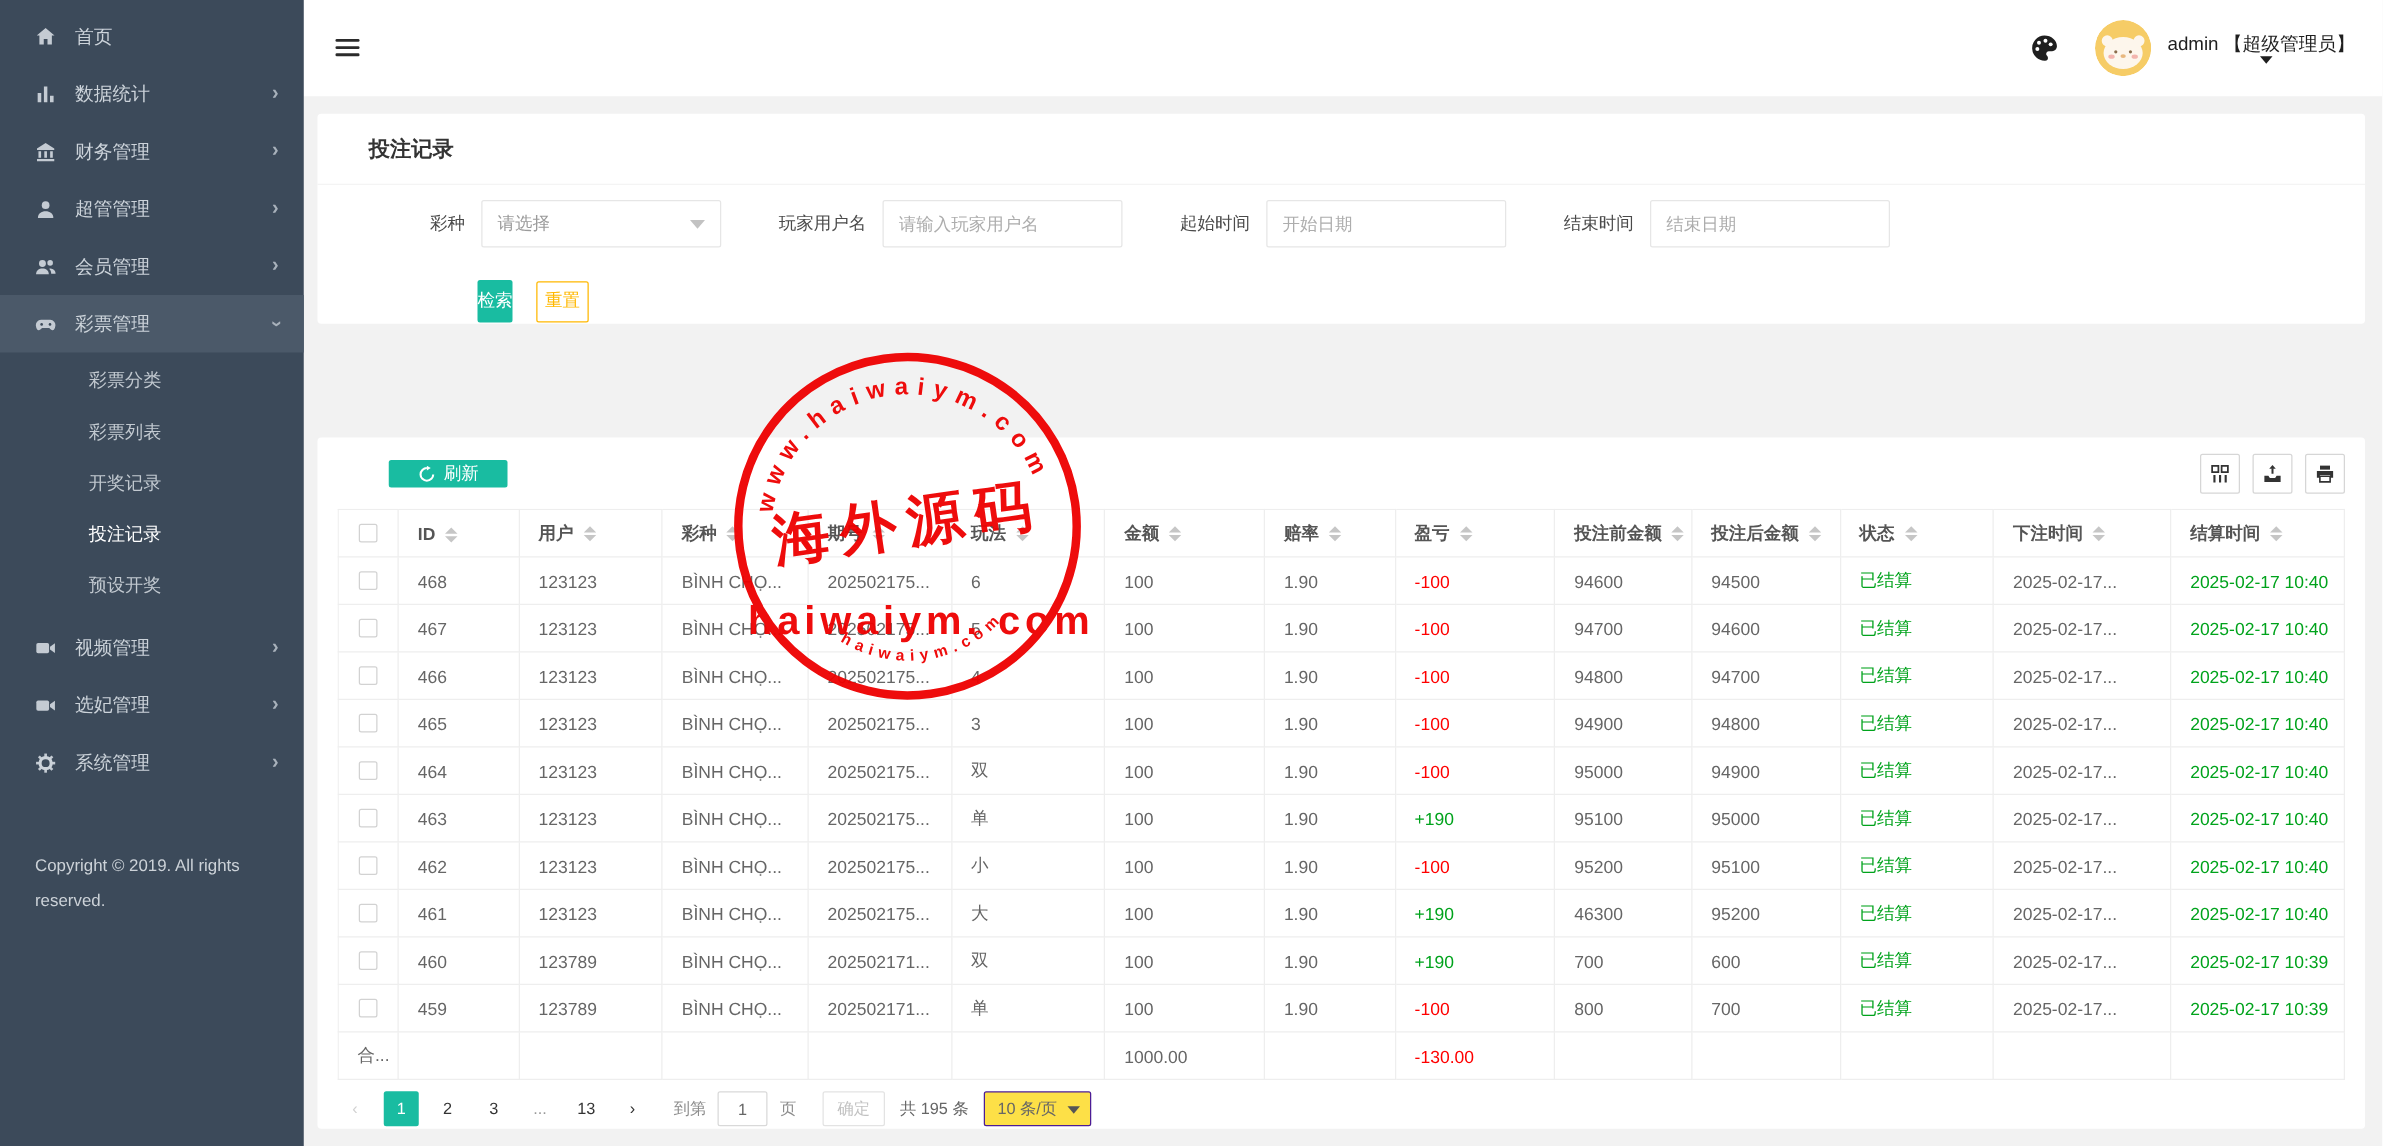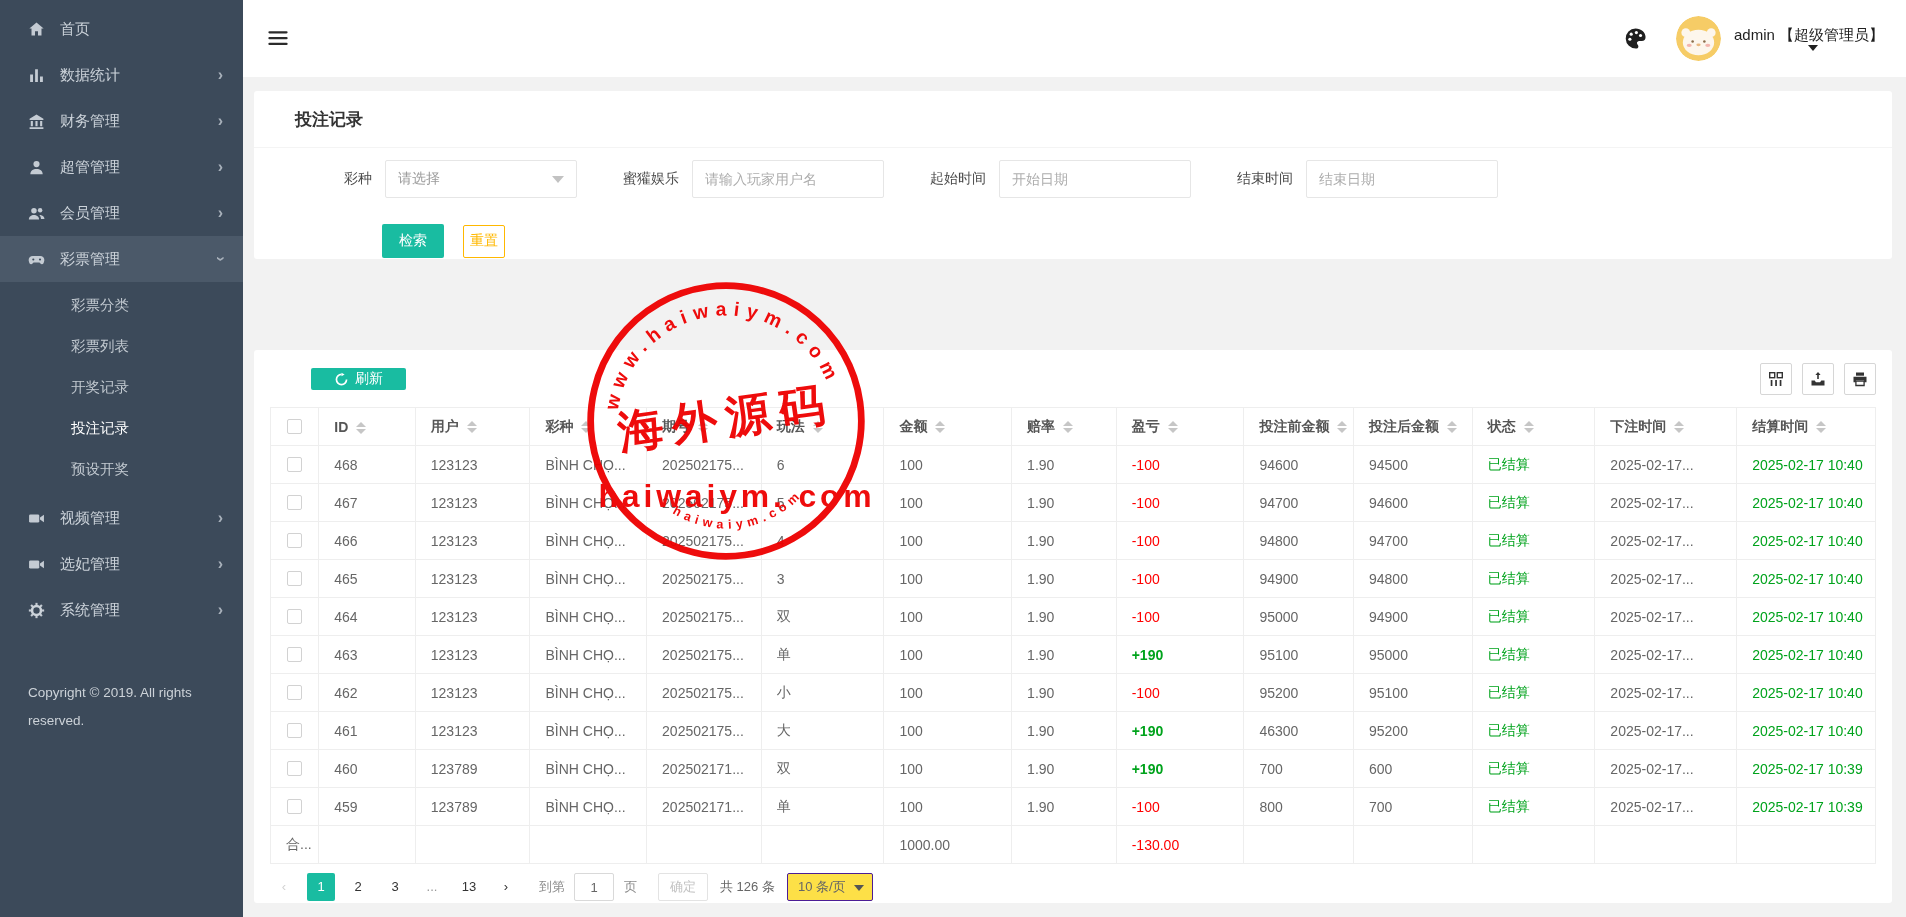--- a/index.html
+++ b/index.html
@@ -37,21 +37,21 @@
   .card1 { left:254px; top:91px; width:1638px; height:168px; }
   .card-title { height:57px; line-height:57px; padding-left:41px; font-size:17px; font-weight:600; color:#333; border-bottom:1px solid #f4f4f4; }
   .filter-row { display:flex; align-items:center; margin:12px 0 0 90px; font-size:14px; color:#4a4a4a; }
   .f-label { margin-right:13px; white-space:nowrap; }
   .f-group { display:flex; align-items:center; margin-right:46px; }
   .select-box { position:relative; width:192px; height:38px; border:1px solid #e6e6e6; border-radius:2px; display:flex; align-items:center; padding:0 12px; color:#9b9b9b; cursor:pointer; background:#fff; }
   .select-box .sel-caret { position:absolute; right:12px; width:0; height:0; border-left:6px solid transparent; border-right:6px solid transparent; border-top:7px solid #c2c2c2; }
   .text-input { width:192px; height:38px; border:1px solid #e6e6e6; border-radius:2px; padding:0 12px; font-size:14px; color:#666; outline:none; }
   .text-input::placeholder { color:#adadad; }
   .btn-row { margin:26px 0 0 128px; display:flex; align-items:center; }
-  .btn-search { height:34px; padding:0 17px; background:var(--accent); color:#fff; font-size:14px; border:none; border-radius:2px; cursor:pointer; }
+  .btn-search { height:34px; padding:0 0; background:var(--accent); color:#fff; font-size:14px; border:none; border-radius:2px; cursor:pointer; }
   .btn-reset { height:33px; padding:0 6px; background:#fff; color:#ffb800; font-size:14px; border:1px solid #ffb800; border-radius:2px; margin-left:19px; cursor:pointer; }
 
   .card2 { left:254px; top:350px; width:1638px; height:553px; }
   .toolbar { display:flex; align-items:center; margin:13px 16px 0 16px; }
   .btn-refresh { height:22px; padding:0 23px; background:var(--accent); color:#fff; font-size:14px; border:none; border-radius:2px; cursor:pointer; display:flex; align-items:center;margin-left:41px; }
   .btn-refresh svg { width:15px; height:15px; fill:#fff; margin-right:6px; }
   .tool-icons { margin-left:auto; display:flex; }
   .tool-btn { width:32px; height:32px; border:1px solid #d6d6d6; border-radius:2px; background:#fff; margin-left:10px; display:flex; align-items:center; justify-content:center; cursor:pointer; color:#333; }
   .tool-btn svg { width:16px; height:16px; fill:currentColor; }
 
@@ -60,21 +60,21 @@
   table { border-collapse:collapse; table-layout:fixed; width:1606px; font-size:14px; color:#666; }
   th, td { border:1px solid #eeeeee; height:38px; padding:0 0 0 15px; text-align:left; white-space:nowrap; overflow:hidden; font-weight:400; }
   th { color:#555; font-weight:600; }
   td.c, th.c { padding:0; text-align:center; }
   .cb { width:15px; height:15px; border:1px solid #d2d2d2; border-radius:2px; background:#fff; margin:0 auto; cursor:pointer; }
   .sort { display:inline-flex; flex-direction:column; vertical-align:middle; margin-left:8px; cursor:pointer; }
   .sort i { width:0; height:0; border-left:5px solid transparent; border-right:5px solid transparent; display:block; }
   .sort .up { border-bottom:5px solid #c6c6c6; margin-bottom:2px; }
   .sort .dn { border-top:5px solid #c6c6c6; }
   .neg { color:#ff0000; }
-  .pos { color:var(--green);font-weight:bold; }
+  .pos { color:var(--green); }
   .green { color:var(--green); }
 
   
   .pager { display:flex; align-items:center; margin:9px 16px 0 16px; font-size:13px; color:#666; }
   .pg { min-width:28px; height:28px; line-height:28px; text-align:center; color:#333; margin-right:9px; cursor:pointer; padding:0 4px; }
   .pg.prev { color:#d2d2d2; }
   .pg.dots { color:#999; cursor:default; }
   .pg.active { background:var(--accent); color:#fff; border-radius:2px; cursor:default; }
   .jump-txt { color:#8d8d8d; margin:0 9px 0 10px; }
   .jump-input { width:40px; height:28px; border:1px solid #d9d9d9; border-radius:2px; text-align:center; color:#666; font-size:13px; outline:none; }
@@ -244,21 +244,21 @@
     <div class="card-title">投注记录</div>
     <div class="filter-row">
       <div class="f-group">
         <span class="f-label">彩种</span>
         <div class="select-box">
           <span>请选择</span>
           <span class="sel-caret"></span>
         </div>
       </div>
       <div class="f-group">
-        <span class="f-label">蜜獾娱乐</span>
+        <span class="f-label">玩家用户名</span>
         <input class="text-input" placeholder="请输入玩家用户名" style="">
       </div>
       <div class="f-group">
         <span class="f-label">起始时间</span>
         <input class="text-input" placeholder="开始日期" style="">
       </div>
       <div class="f-group">
         <span class="f-label">结束时间</span>
         <input class="text-input" placeholder="结束日期" style="">
       </div>
@@ -570,21 +570,21 @@
         <div class="pg active">1</div>
         <div class="pg">2</div>
         <div class="pg">3</div>
         <div class="pg dots">...</div>
         <div class="pg">13</div>
         <div class="pg next">›</div>
         <div class="jump-txt">到第</div>
         <input class="jump-input" value="1" style="">
         <div class="jump-txt">页</div>
         <button class="pg-confirm">确定</button>
-        <div class="pg-total">共 126 条</div>
+        <div class="pg-total">共 195 条</div>
         <div class="per-page"><span>10 条/页</span><span class="sel-caret"></span></div>
       </div>
   </div>
 
   <div class="stamp">
     <svg viewBox="0 0 300 300">
       <g transform="rotate(-8 150 150)" fill="#ee0000">
         <circle cx="150" cy="150" r="140" fill="none" stroke="#ee0000" stroke-width="7"></circle>
         <defs>
           <path id="arcTop" d="M 40 128 A 113 113 0 0 1 260 128" fill="none"></path>

